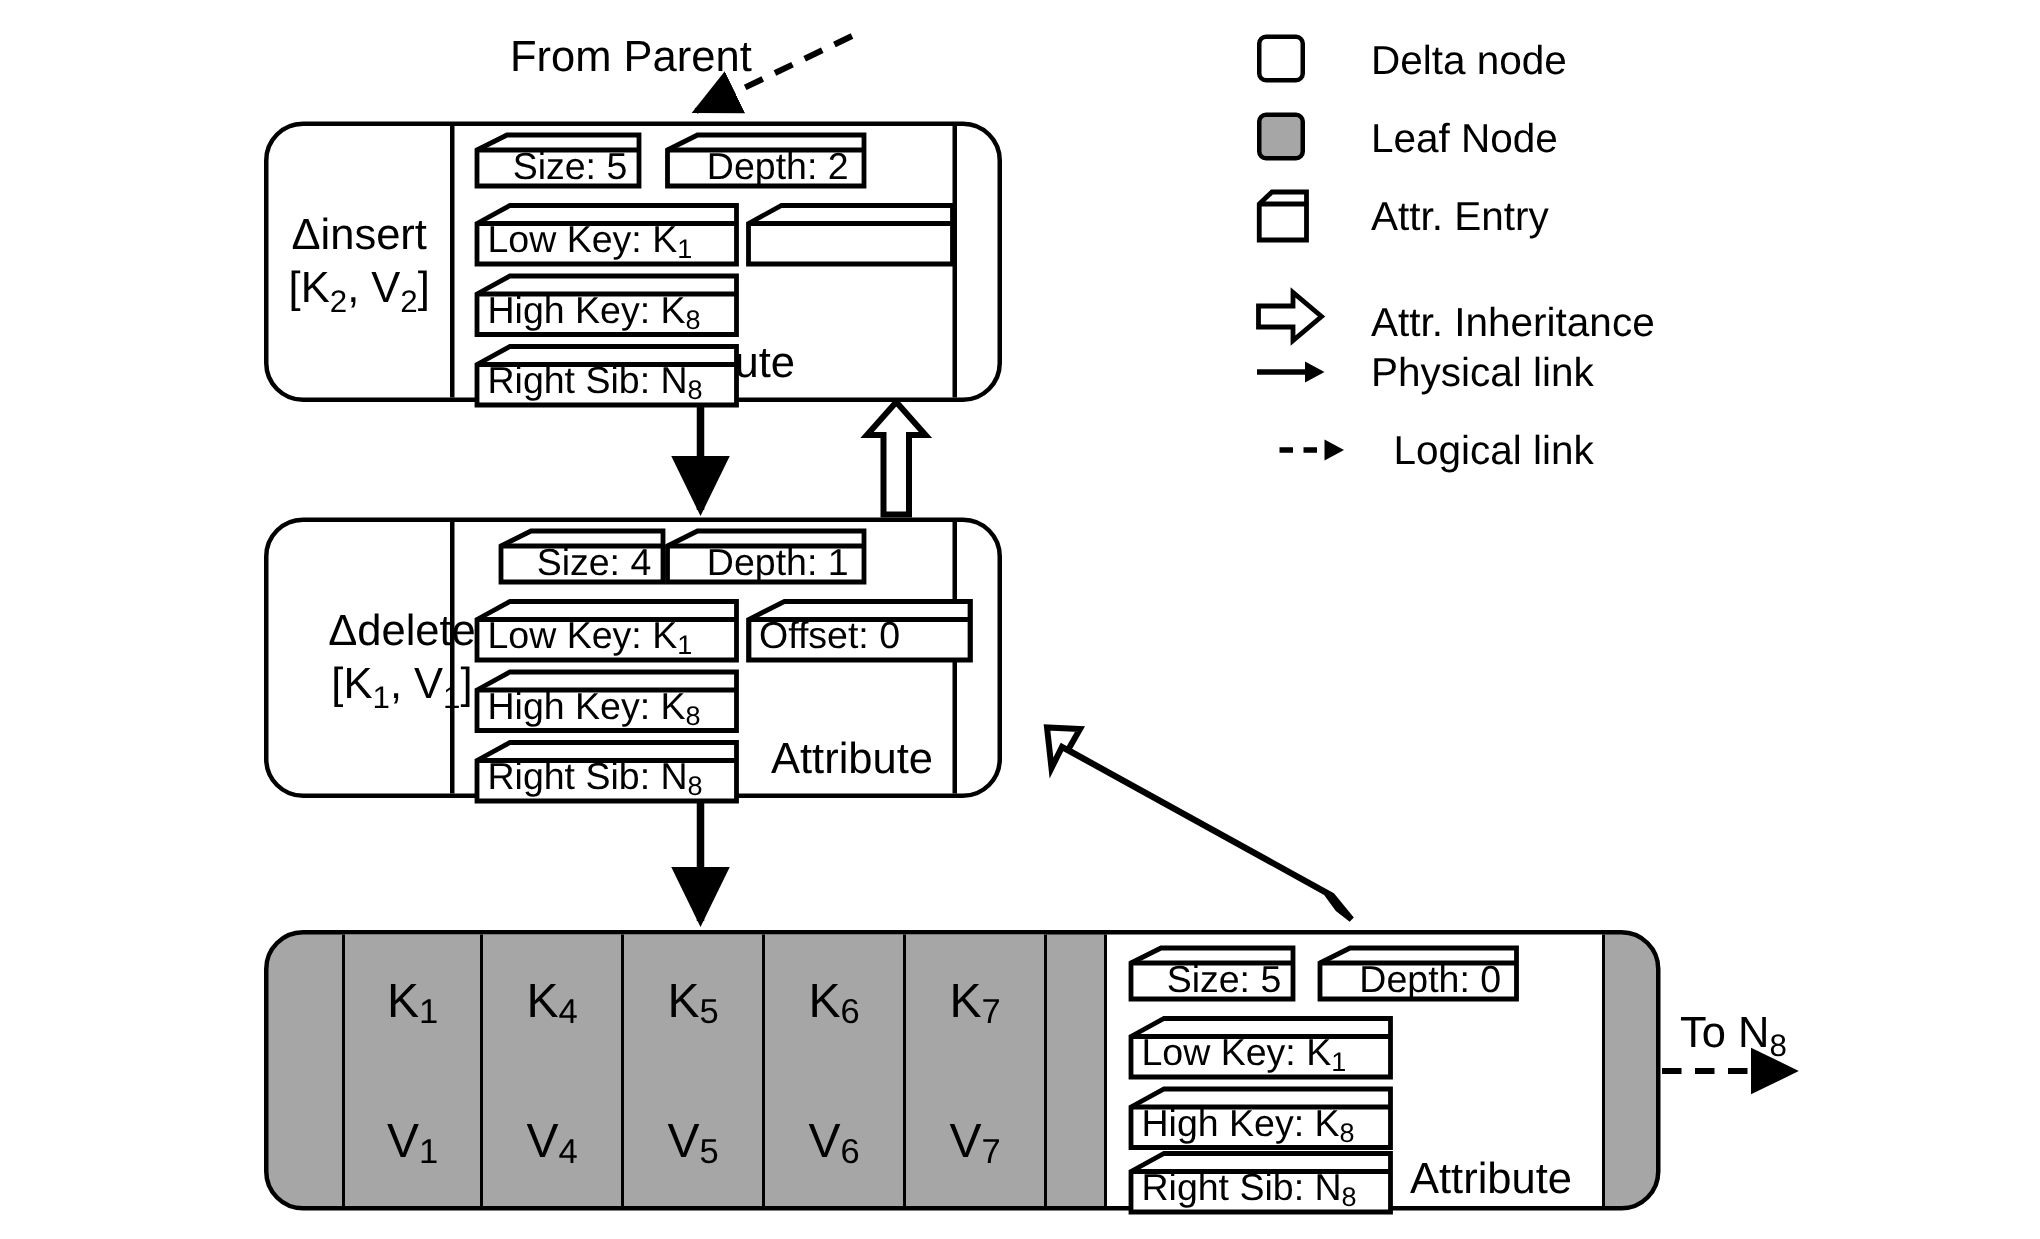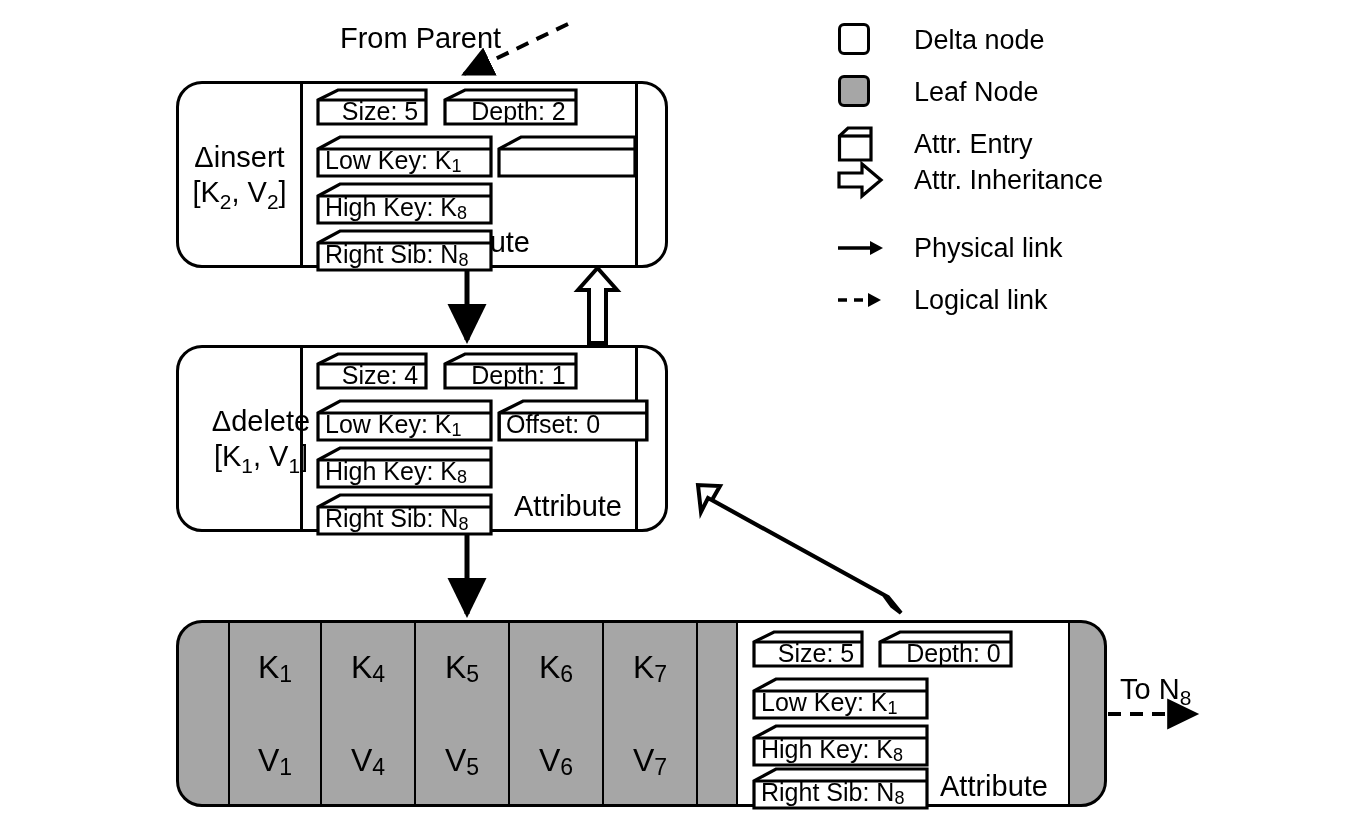--- a/index.html
+++ b/index.html
@@ -250,29 +250,29 @@
       <path d="M2,14 L24,2 L175,2 L175,41 L2,41 z" fill="#fff" stroke="#000" stroke-width="3.2"></path>
       <path d="M2,14 L175,14" fill="none" stroke="#000" stroke-width="3.2"></path>
     </svg>
     <div class="attr-text">Right Sib: N<sub>8</sub></div>
   </div>
 
   <div class="node" style="left:176px; top:345px; width:492px; height:187px;">
     <div class="node-divider" style="left:121px;"></div>
     <div class="node-divider" style="left:456px;"></div>
 
-    <div class="node-label" style="left:12px; top:56px; width:140px;">
+    <div class="node-label" style="left:0px; top:56px; width:140px;padding-left:19px;">
       <span>Δdelete</span><br>
       <span>[K<sub>1</sub>, V<sub>1</sub>]</span>
     </div>
 
     <div class="node-attr-word" style="left:335px; top:142px;">Attribute</div>
   </div>
 
-  <div class="attr center" style="left:316px; top:352px; width:112px; height:38px;">
+  <div class="attr center" style="left:332px; top:352px; width:112px; height:38px;">
     <svg class="attr-svg" viewBox="0 0 112 38" preserveAspectRatio="none">
       <path d="M2,12 L22,2 L110,2 L110,36 L2,36 z" fill="#fff" stroke="#000" stroke-width="3.2"></path>
       <path d="M2,12 L110,12" fill="none" stroke="#000" stroke-width="3.2"></path>
     </svg>
     <div class="attr-text">Size: 4</div>
   </div>
 
   <div class="attr center" style="left:443px; top:352px; width:135px; height:38px;">
     <svg class="attr-svg" viewBox="0 0 135 38" preserveAspectRatio="none">
       <path d="M2,12 L22,2 L133,2 L133,36 L2,36 z" fill="#fff" stroke="#000" stroke-width="3.2"></path>
@@ -394,40 +394,40 @@
     <div class="legend-row" style="left:0px; top:112px;">
       <div class="legend-icon">
         <svg width="54" height="40" viewBox="0 0 54 40" style="overflow:visible;">
           <path d="M3.5,12 L12,4 L35,4 L35,36 L3.5,36 z" fill="#fff" stroke="#000" stroke-width="3.2" stroke-linejoin="miter"></path>
           <path d="M3.5,12 L35,12" fill="none" stroke="#000" stroke-width="3.2"></path>
         </svg>
       </div>
       <div class="legend-text">Attr. Entry</div>
     </div>
 
-    <div class="legend-row" style="left:0px; top:148px;">
+    <div class="legend-row" style="left:0px; top:179px;align-items:flex-end;">
       <div class="legend-icon">
         <svg width="54" height="40" viewBox="0 0 54 40" style="overflow:visible;">
           <path d="M3,13 L26,13 L26,4 L45,20 L26,36 L26,27 L3,27 z" fill="#fff" stroke="#000" stroke-width="3.2" stroke-linejoin="miter"></path>
         </svg>
       </div>
       <div class="legend-text">Attr. Inheritance</div>
     </div>
 
     <div class="legend-row" style="left:0px; top:216px;">
       <div class="legend-icon">
         <svg width="54" height="40" viewBox="0 0 54 40" style="overflow:visible;">
           <line x1="2" y1="20" x2="36" y2="20" stroke="#000" stroke-width="3.6"></line>
           <path d="M34,13 L47,20 L34,27 z" fill="#000"></path>
         </svg>
       </div>
       <div class="legend-text">Physical link</div>
     </div>
 
-    <div class="legend-row" style="left:0px; top:268px;">
+    <div class="legend-row" style="left:15px; top:268px;">
       <div class="legend-icon">
         <svg width="54" height="40" viewBox="0 0 54 40" style="overflow:visible;">
           <line x1="2" y1="20" x2="33" y2="20" stroke="#000" stroke-width="3.6" stroke-dasharray="9,7"></line>
           <path d="M32,13 L45,20 L32,27 z" fill="#000"></path>
         </svg>
       </div>
       <div class="legend-text">Logical link</div>
     </div>
   </div>
 

